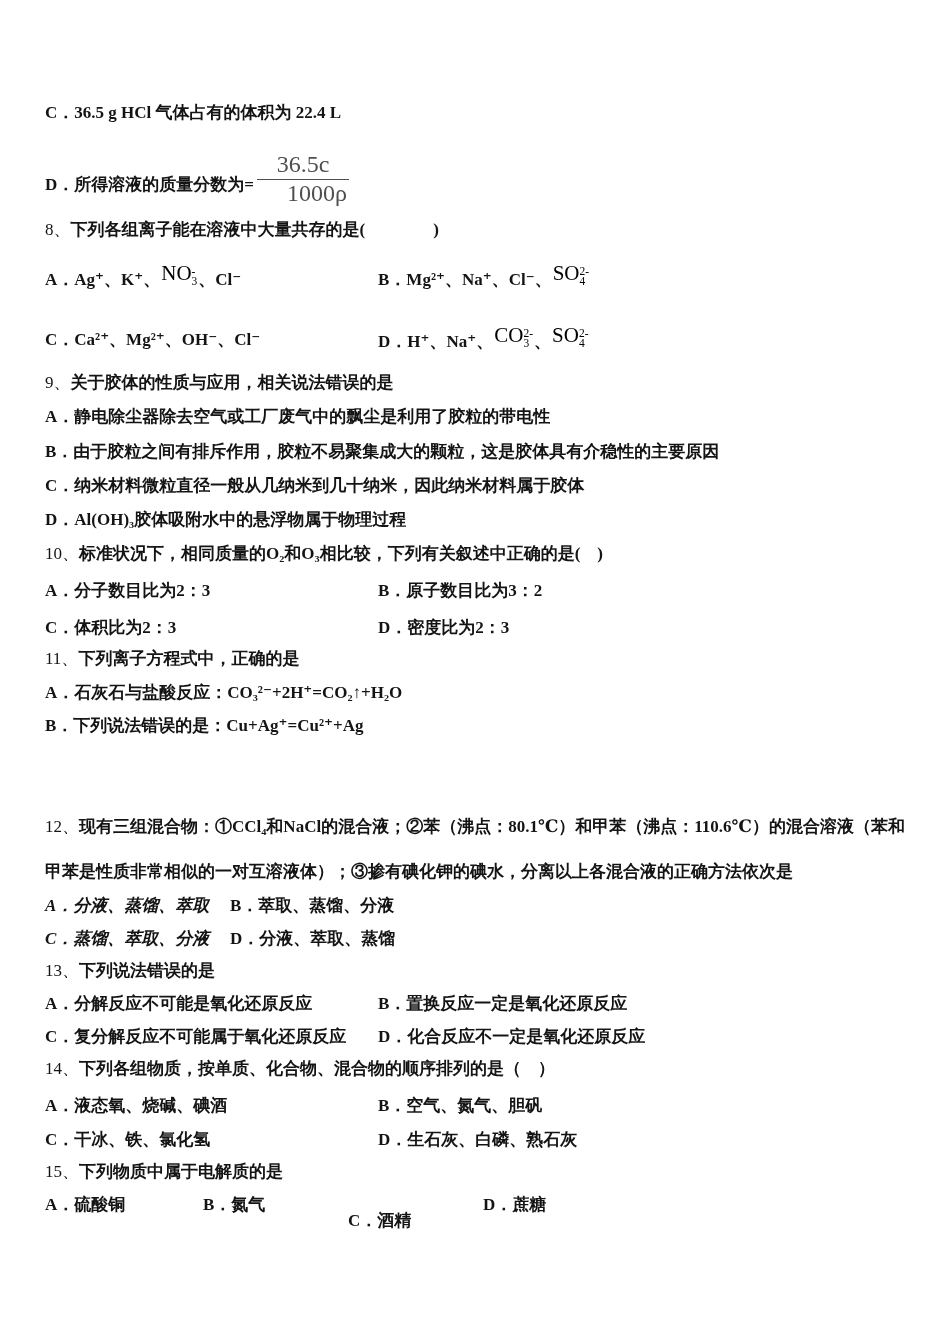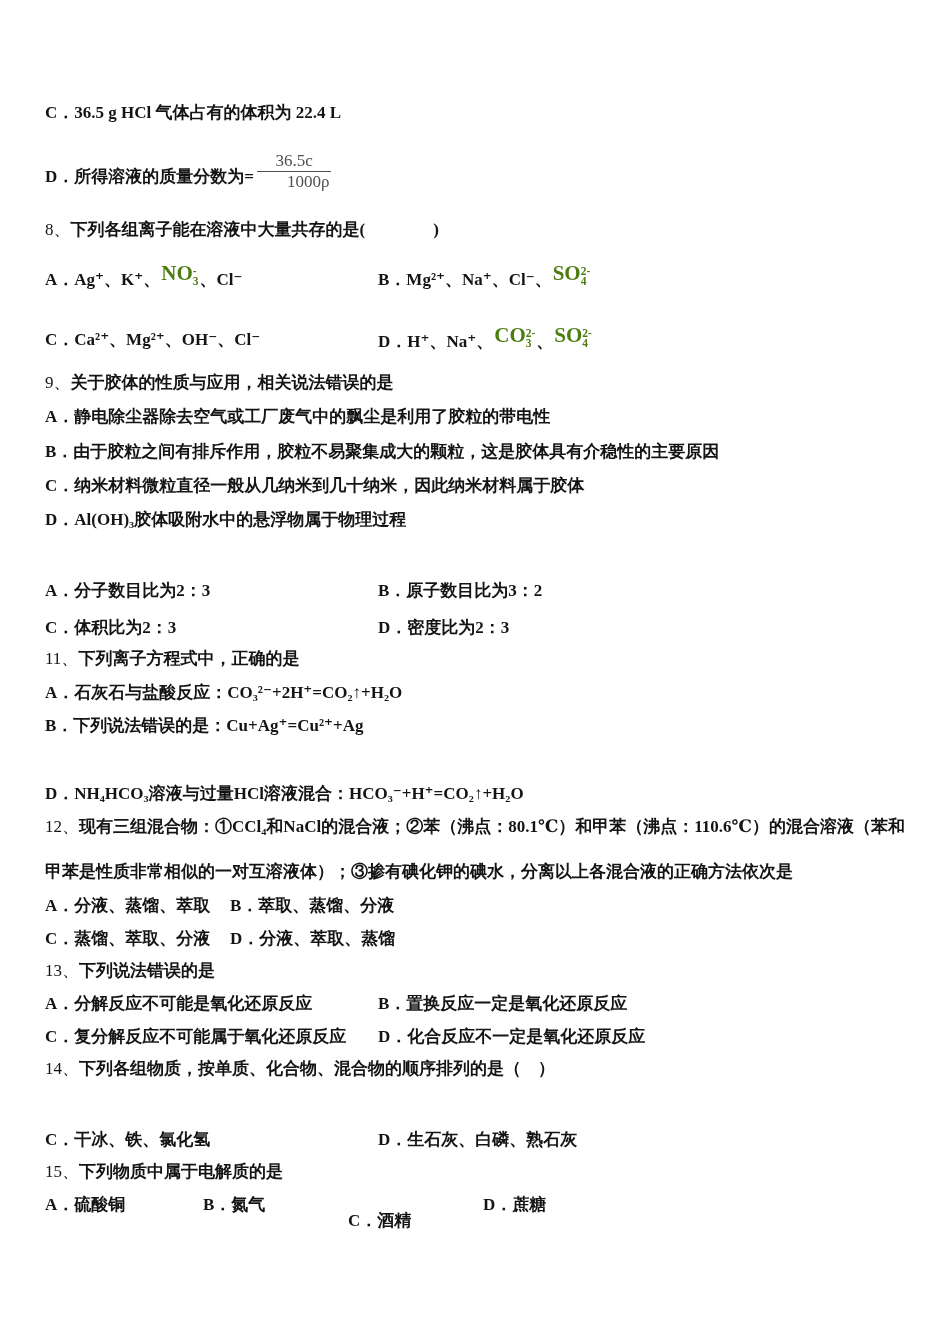--- a/index.html
+++ b/index.html
@@ -17,29 +17,29 @@
     white-space:nowrap;
     font-family:"Liberation Serif","DejaVu Serif",serif;
     font-weight:700;
     font-size:17px;
     line-height:20px;
     color:#141414;
   }
   .qnum{font-weight:400;}
   .cell{display:inline-block;vertical-align:top;}
   .w333{width:333px;}
-  .w185{width:185px;}
+  .w185{width:185px;font-style:italic;}
   .w158{width:158px;}
   .w145{width:145px;}
   .w135{width:135px;margin-top:16px;}
   
   .ion{
     font-family:"Liberation Serif","DejaVu Serif",serif;
-    font-weight:700;
-    color:#4d7c0f;
+    font-weight:400;
+    color:#000000;
     font-size:21px;
     line-height:20px;
     position:relative;top:-5px;
     padding:0 1px;
   }
   .stk{
     display:inline-block;
     vertical-align:middle;
     position:relative;top:1px;
     font-size:11.5px;
@@ -49,21 +49,21 @@
   .stk .sp,.stk .sb{display:block;}
   
   .frac{
     display:inline-block;
     vertical-align:middle;
     position:relative;top:-7px;
     text-align:center;
     font-family:"Liberation Serif","DejaVu Serif",serif;
     font-weight:400;
     color:#4f4f4f;
-    font-size:17px;
+    font-size:24px;
     line-height:1.15;
     margin-left:3px;
   }
   .frac .num{display:block;border-bottom:1.4px solid #4f4f4f;padding:0 4px;}
   .frac .den{display:block;padding:0 2px;margin-left:28px;}
 </style>
 </head>
 <body>
 
 <div class="page">
@@ -85,33 +85,35 @@
   </div>
 
   <div class="row" style="top:373px">
     <span class="qnum">9、</span><span>关于胶体的性质与应用，相关说法错误的是</span>
   </div>
   <div class="row" style="top:407px">A．静电除尘器除去空气或工厂废气中的飘尘是利用了胶粒的带电性</div>
   <div class="row" style="top:442px">B．由于胶粒之间有排斥作用，胶粒不易聚集成大的颗粒，这是胶体具有介稳性的主要原因</div>
   <div class="row" style="top:476px">C．纳米材料微粒直径一般从几纳米到几十纳米，因此纳米材料属于胶体</div>
   <div class="row" style="top:510px">D．Al(OH)₃胶体吸附水中的悬浮物属于物理过程</div>
 
+  <div class="row" style="top:544px">
+    <span class="qnum">10、</span><span>标准状况下，相同质量的O₂和O₃相比较，下列有关叙述中正确的是(　)</span>
+  </div>
   <div class="row" style="top:581px">
     <span class="cell w333">A．分子数目比为2：3</span><span class="cell">B．原子数目比为3：2</span>
   </div>
   <div class="row" style="top:618px">
     <span class="cell w333">C．体积比为2：3</span><span class="cell">D．密度比为2：3</span>
   </div>
 
   <div class="row" style="top:649px">
     <span class="qnum">11、</span><span>下列离子方程式中，正确的是</span>
   </div>
   <div class="row" style="top:683px">A．石灰石与盐酸反应：CO₃²⁻+2H⁺=CO₂↑+H₂O</div>
   <div class="row" style="top:716px">B．下列说法错误的是：Cu+Ag⁺=Cu²⁺+Ag</div>
-  <div class="row" style="top:784px">D．NH₄HCO₃溶液与过量HCl溶液混合：HCO₃⁻+H⁺=CO₂↑+H₂O</div>
 
   <div class="row" style="top:817px">
     <span class="qnum">12、</span><span>现有三组混合物：①CCl₄和NaCl的混合液；②苯（沸点：80.1℃）和甲苯（沸点：110.6℃）的混合溶液（苯和</span>
   </div>
   <div class="row" style="top:862px">甲苯是性质非常相似的一对互溶液体）；③掺有碘化钾的碘水，分离以上各混合液的正确方法依次是</div>
   <div class="row" style="top:896px">
     <span class="cell w185">A．分液、蒸馏、萃取</span><span class="cell">B．萃取、蒸馏、分液</span>
   </div>
   <div class="row" style="top:929px">
     <span class="cell w185">C．蒸馏、萃取、分液</span><span class="cell">D．分液、萃取、蒸馏</span>
@@ -123,20 +125,23 @@
   <div class="row" style="top:994px">
     <span class="cell w333">A．分解反应不可能是氧化还原反应</span><span class="cell">B．置换反应一定是氧化还原反应</span>
   </div>
   <div class="row" style="top:1027px">
     <span class="cell w333">C．复分解反应不可能属于氧化还原反应</span><span class="cell">D．化合反应不一定是氧化还原反应</span>
   </div>
 
   <div class="row" style="top:1059px">
     <span class="qnum">14、</span><span>下列各组物质，按单质、化合物、混合物的顺序排列的是（　）</span>
   </div>
+  <div class="row" style="top:1096px">
+    <span class="cell w333">A．液态氧、烧碱、碘酒</span><span class="cell">B．空气、氮气、胆矾</span>
+  </div>
   <div class="row" style="top:1130px">
     <span class="cell w333">C．干冰、铁、氯化氢</span><span class="cell">D．生石灰、白磷、熟石灰</span>
   </div>
 
   <div class="row" style="top:1162px">
     <span class="qnum">15、</span><span>下列物质中属于电解质的是</span>
   </div>
   <div class="row" style="top:1195px">
     <span class="cell w158">A．硫酸铜</span><span class="cell w145">B．氮气</span><span class="cell w135">C．酒精</span><span class="cell">D．蔗糖</span>
   </div>

